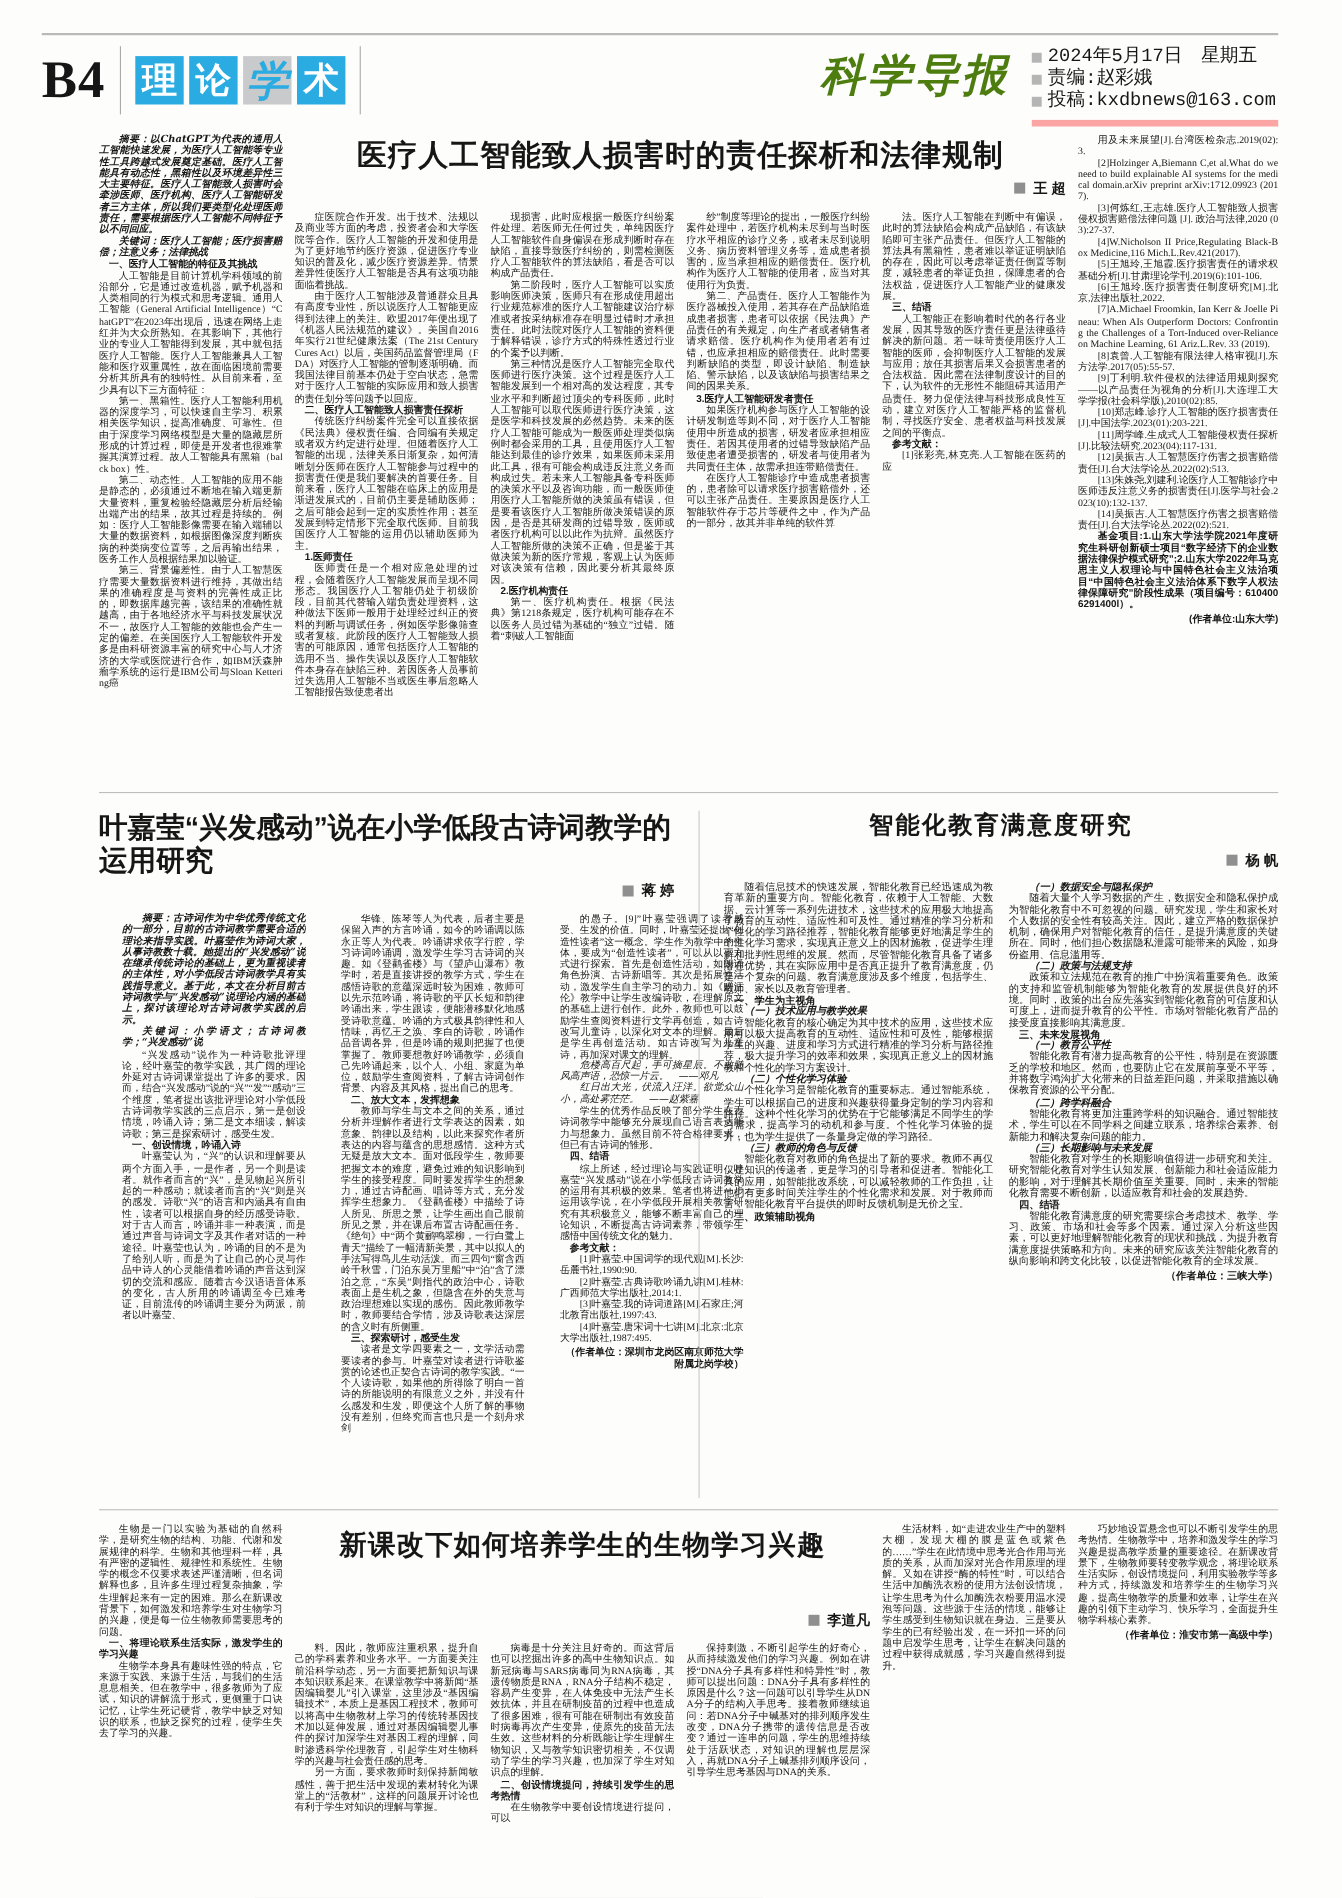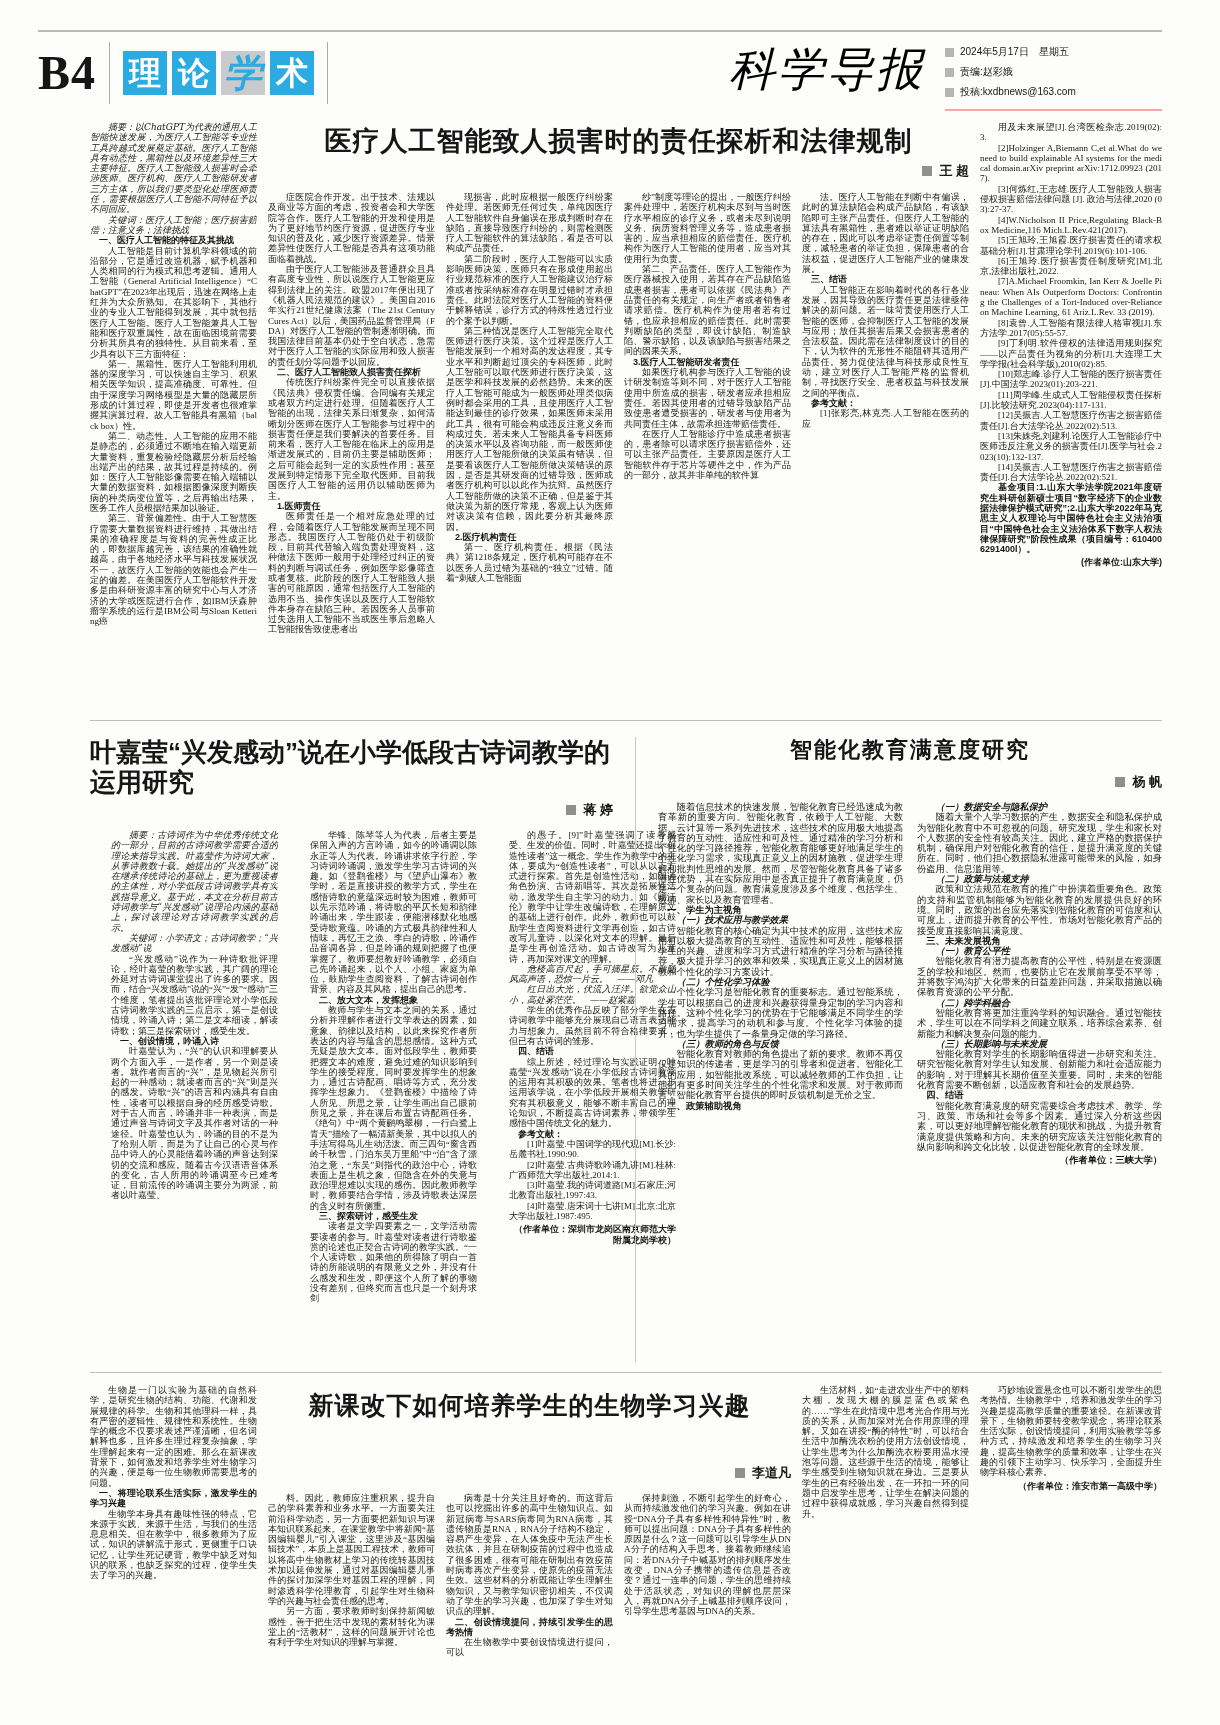--- a/index.html
+++ b/index.html
@@ -10,37 +10,37 @@
   
   header{display:flex;justify-content:space-between;align-items:flex-start;height:86px;}
   .hleft{display:flex;align-items:center;padding-top:6px;}
   .edition{font-family:"Liberation Serif",serif;font-weight:bold;font-size:48px;line-height:52px;letter-spacing:1px;}
   .vrule{width:1px;background:#aaa;height:62px;margin:0 13px;}
   .logo{display:flex;gap:5px;align-items:center;}
   .logo .lg{display:inline-block;width:44px;height:44px;background:#2aabe2;color:#fff;
     font-family:"Liberation Sans",sans-serif;font-weight:bold;font-size:32px;line-height:44px;text-align:center;}
   .logo .lg.alt{background:#c9cacb;color:#2aabe2;font-family:"DejaVu Serif",serif;font-style:italic;font-size:38px;}
   .hright{display:flex;align-items:flex-start;gap:20px;padding-top:4px;}
-  .masthead{color:#000000;font-family:"DejaVu Serif",serif;font-weight:normal;font-style:italic;
-    font-size:46px;line-height:58px;letter-spacing:3px;}
-  .issue{font-family:Liberation Sans, sans-serif;font-size:10px;border-bottom:2px solid #fca5a5;
+  .masthead{color:#4d7c0f;font-family:"DejaVu Serif",serif;font-weight:bold;font-style:italic;
+    font-size:40px;line-height:58px;letter-spacing:3px;}
+  .issue{font-family:Liberation Mono, monospace;font-size:17px;border-bottom:6px solid #fca5a5;
     padding:2px 2px 7px 0;min-width:215px;}
   .issue .row{display:flex;align-items:center;gap:6px;line-height:20px;white-space:nowrap;}
   .sq{width:9px;height:9px;background:#b5b5b5;display:inline-block;flex:0 0 auto;}
 
   
   main{margin-left:52px;width:1072px;}
   .cols{display:flex;gap:11px;}
   .col{flex:0 0 167px;overflow:hidden;}
   .c182{flex:0 0 182px;}
   .secrule{border:none;border-top:1px solid #bdbdbd;margin:10px 0 12px 0;}
 
   .para{margin:0;text-indent:2em;font-size:9px;line-height:10.3px;text-align:justify;word-break:break-all;}
   .s-h{font-family:"Liberation Sans",sans-serif;font-weight:bold;text-indent:1em;}
-  .s-k{font-style:italic;font-family:"DejaVu Serif",serif;}
+  .s-k{font-style:italic;font-family:"DejaVu Serif",serif;font-weight:bold;}
   .s-kh{font-style:italic;font-weight:bold;font-family:"DejaVu Serif",serif;}
   .s-q{font-style:italic;font-family:"DejaVu Serif",serif;}
   .s-au{font-family:"Liberation Sans",sans-serif;font-weight:bold;text-align:right;text-indent:0;margin-top:3px;}
   .s-f{font-family:"Liberation Sans",sans-serif;font-weight:bold;}
 
   .byl{display:flex;justify-content:flex-end;align-items:center;gap:7px;
     font-family:"Liberation Sans",sans-serif;font-weight:bold;font-size:13px;}
   .byl .sq{background:#8f8f8f;width:10px;height:10px;}
 
   

